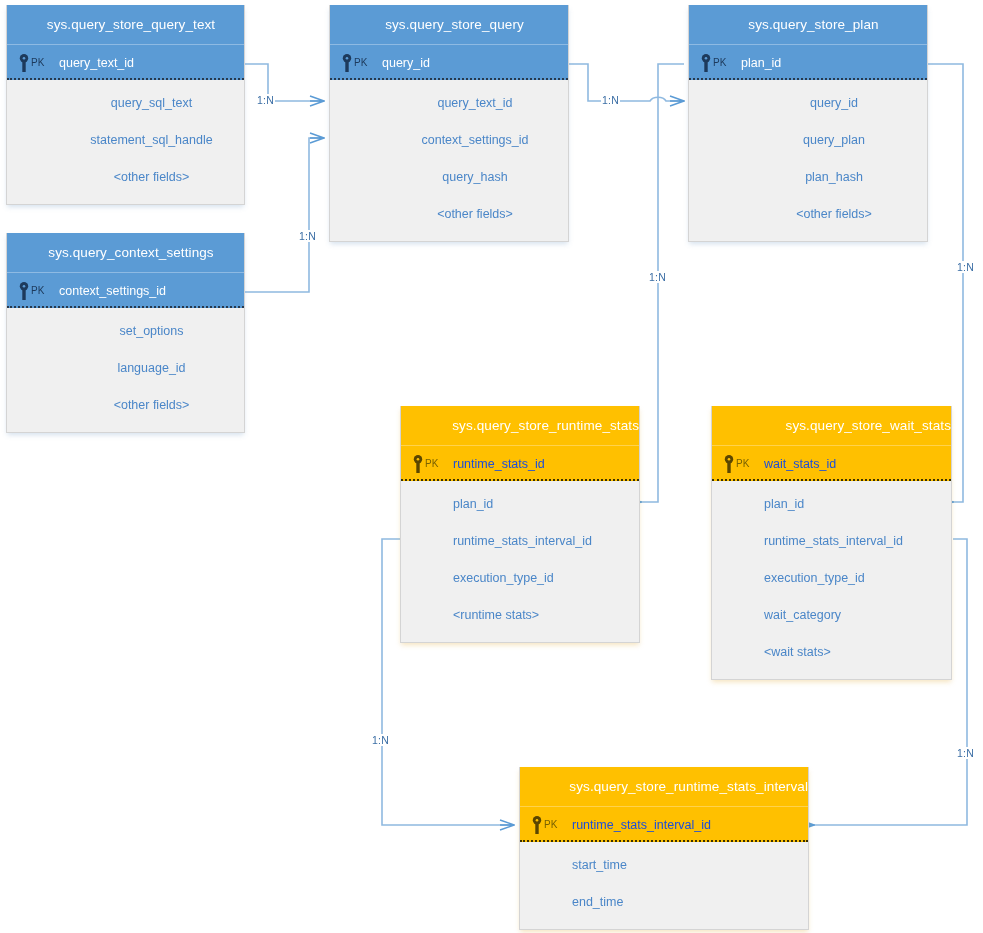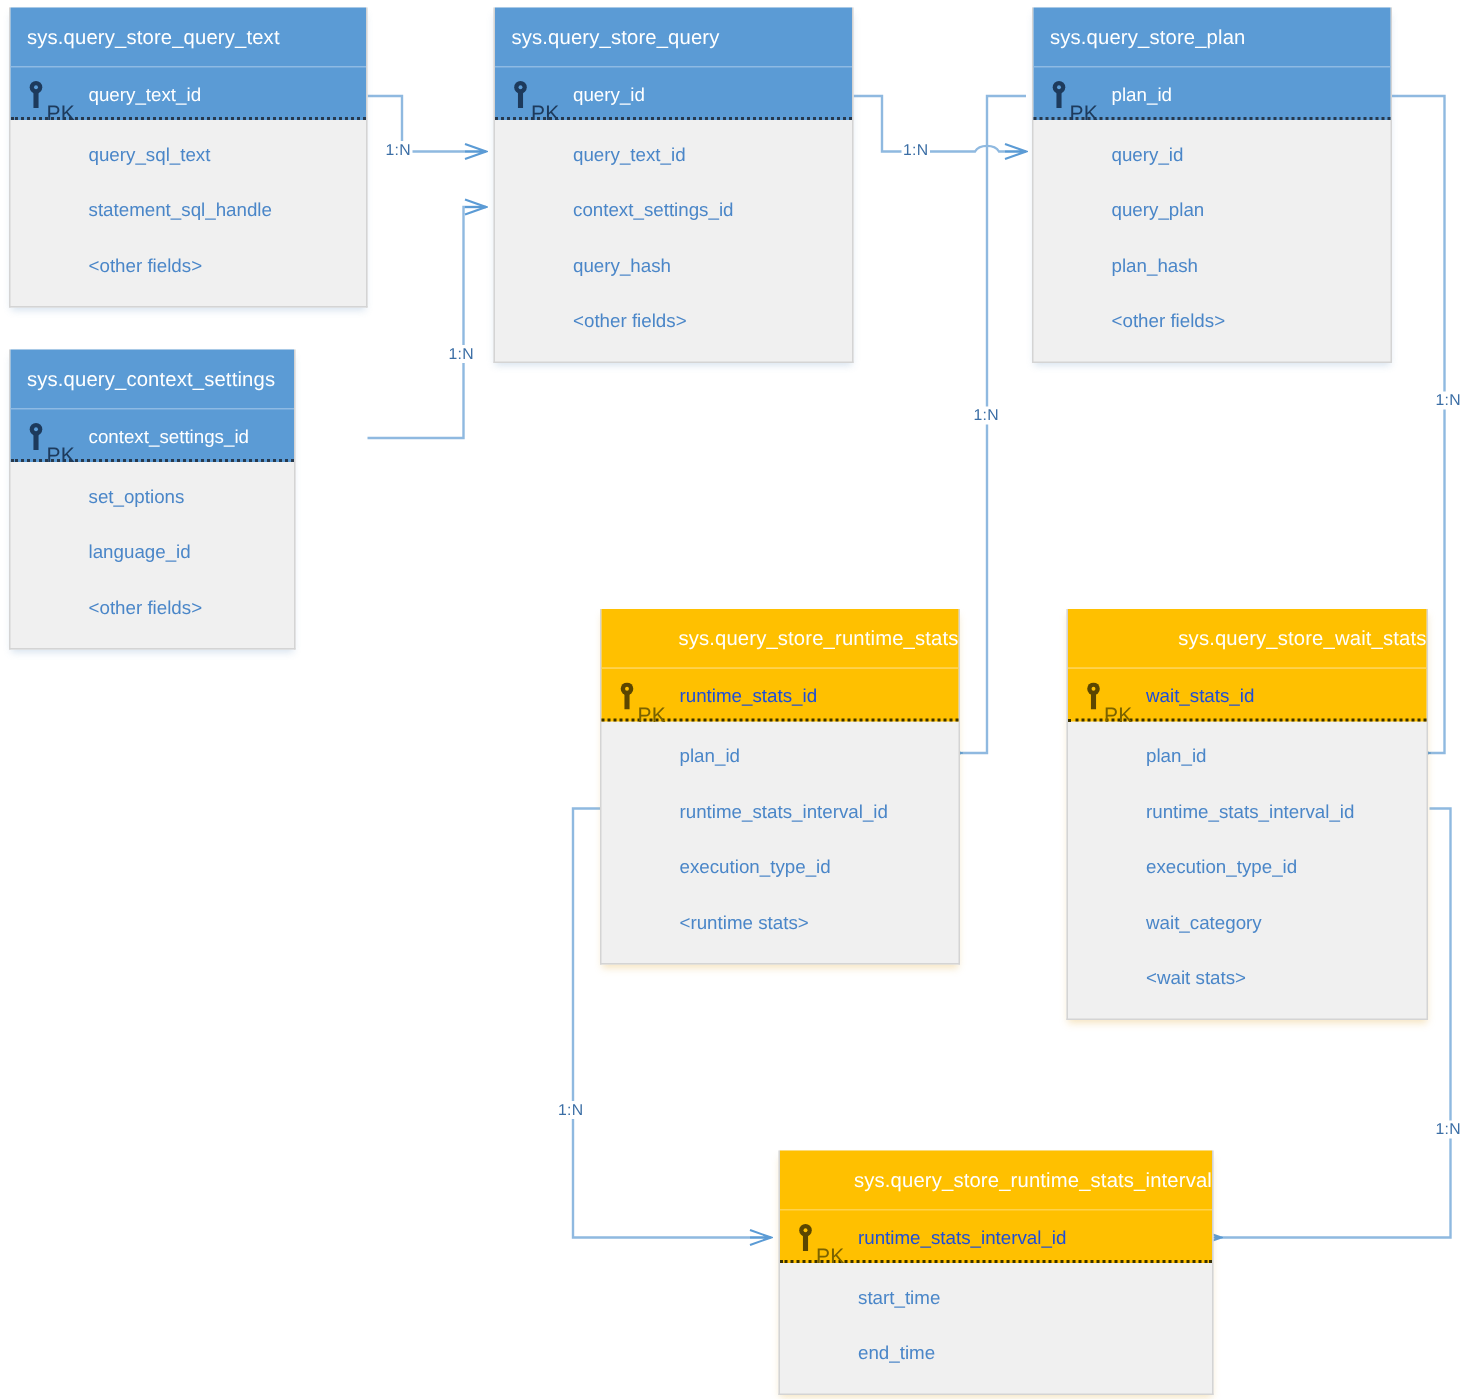--- a/index.html
+++ b/index.html
@@ -27,20 +27,21 @@
   }
   .entity {
     position: absolute;
     box-sizing: border-box;
     background: #f0f0f0;
     border: 1px solid #d4d4d4;
     border-top: none;
   }
   .entity.blue {
     box-shadow: 0 3px 5px -1px rgba(120, 160, 200, 0.30);
+    text-align: center;
   }
   .entity.orange {
     box-shadow: 0 3px 5px -1px rgba(230, 185, 90, 0.38);
   }
   .ent-title {
     box-sizing: border-box;
     height: 39px;
     line-height: 39px;
     padding-left: 11px;
     color: #ffffff;
@@ -75,22 +76,22 @@
   .pk-key {
     position: absolute;
     left: 12px;
     top: 9px;
     width: 10px;
     height: 18px;
   }
   .pk-tag {
     position: absolute;
     left: 24px;
-    top: 12px;
-    font-size: 14px;
+    top: 0;
+    font-size: 10px;
     letter-spacing: 0.2px;
   }
   .blue .pk-tag { color: #1d3a5c; }
   .orange .pk-tag { color: #7a6200; }
   .pk-name {
     position: absolute;
     left: 52px;
     top: 0;
     font-size: 12.5px;
   }
@@ -200,21 +201,21 @@
       <span class="pk-name">plan_id</span>
     </div>
     <div class="ent-fields">
       <div class="field">query_id</div>
       <div class="field">query_plan</div>
       <div class="field">plan_hash</div>
       <div class="field">&lt;other fields&gt;</div>
     </div>
   </div>
 
-  <div class="entity blue" style="left:6px; top:233px; width:191px;">
+  <div class="entity blue" style="left:6px; top:233px; width:239px;">
     <div class="ent-title">sys.query_context_settings</div>
     <div class="ent-pk">
       <svg class="pk-key" viewBox="0 0 10 18">
         <circle cx="5" cy="4.2" r="4.2" fill="#1d3a5c"></circle>
         <rect x="3.3" y="6.5" width="3.4" height="11.5" fill="#1d3a5c"></rect>
         <circle cx="5" cy="4.2" r="1.3" fill="#5b9bd5"></circle>
       </svg>
       <span class="pk-tag">PK</span>
       <span class="pk-name">context_settings_id</span>
     </div>

